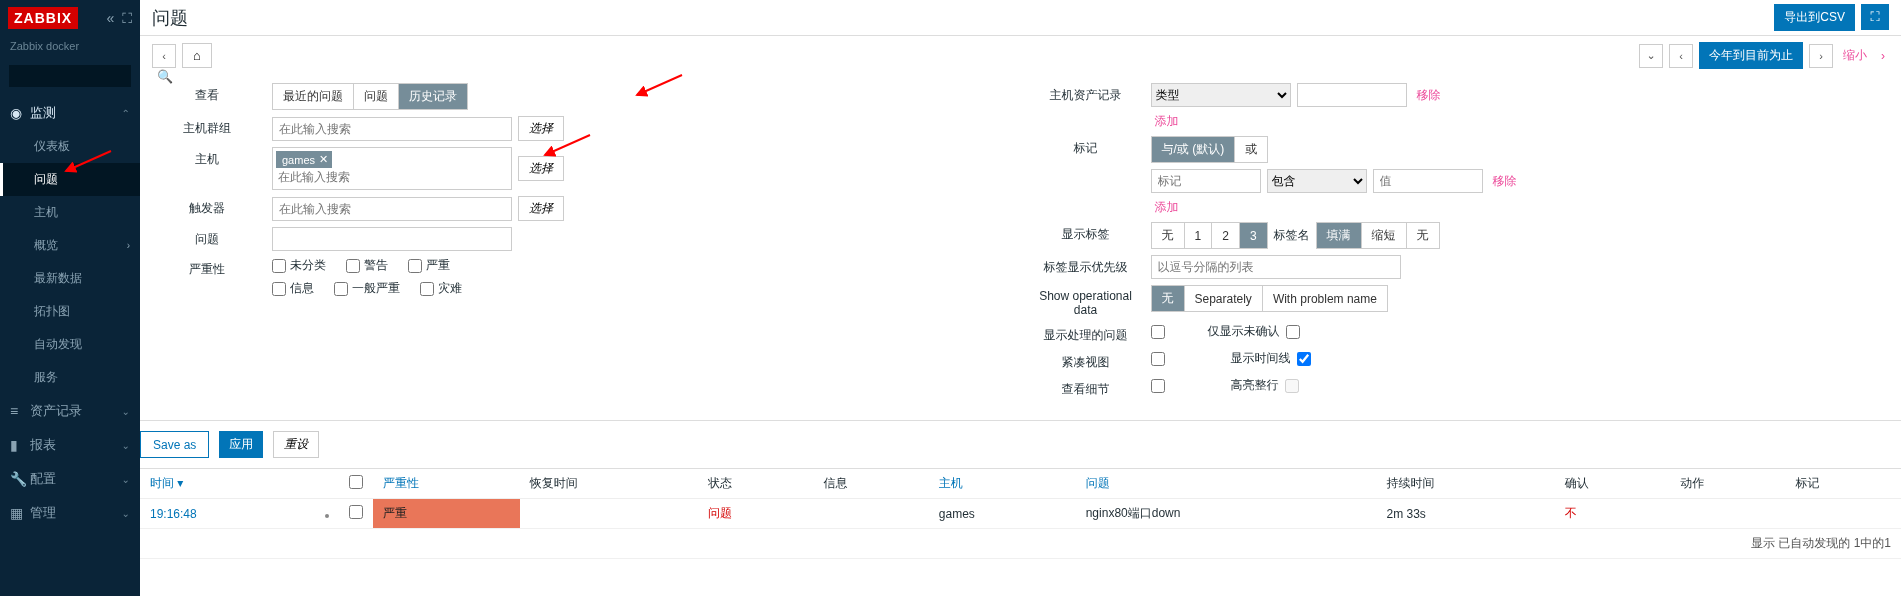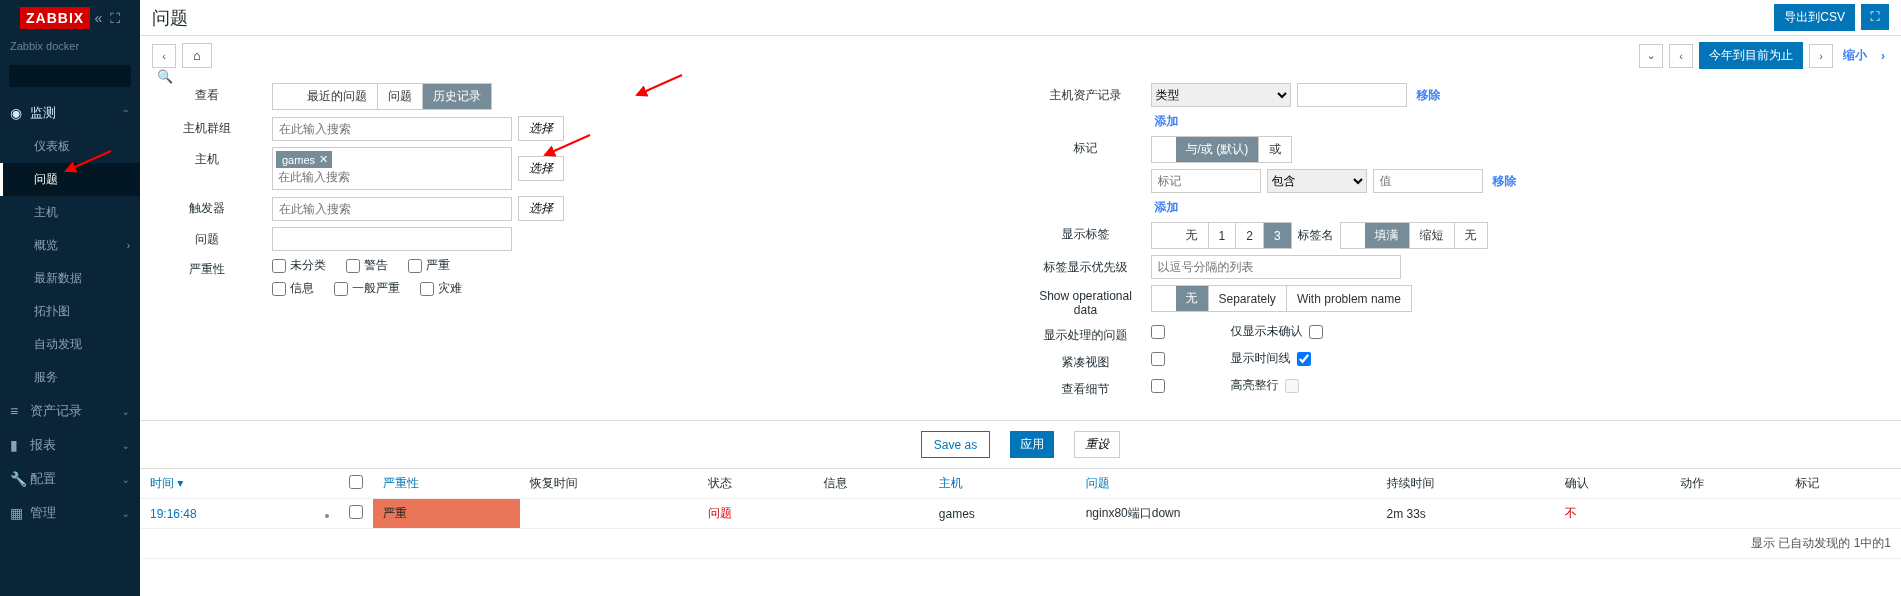--- a/index.html
+++ b/index.html
@@ -1,20 +1,20 @@
 <!DOCTYPE html>
 <html><head>
 <meta charset="utf-8">
 <style>
   * { box-sizing: border-box; margin: 0; padding: 0; }
   body { font-family: Arial, sans-serif; font-size: 12px; color: #1f2c33; background: #fff; }
   
   
   .sidebar { position: fixed; left: 0; top: 0; width: 140px; height: 100vh; background: #0a2438; color: #d6e6f2; }
-  .logo-bar { display: flex; align-items: center; height: 36px; padding: 0 20px; background: #0a2438; }
+  .logo-bar { display: flex; align-items: center; height: 36px; padding: 0 8px; background: #0a2438; }
   .logo { background: #d40000; color: #fff; font-weight: bold; padding: 3px 6px; font-size: 14px; letter-spacing: 1px; }
   .logo-icons { margin-left: auto; display: flex; gap: 8px; color: #8aa3b3; font-size: 14px; }
   .subtitle { color: #6a8595; font-size: 11px; padding: 4px 10px 8px; }
   .search-box { margin: 4px 8px 8px; background: #021623; border: 1px solid #0a2438; height: 24px; display: flex; align-items: center; padding: 0 6px; }
   .search-box input { flex: 1; background: transparent; border: none; color: #d6e6f2; font-size: 11px; outline: none; }
   .search-box .icon { color: #6a8595; font-size: 13px; }
   
   .nav-section { }
   .nav-header { display: flex; align-items: center; padding: 8px 10px; font-size: 13px; cursor: pointer; color: #d6e6f2; }
   .nav-header.dim { color: #8aa3b3; }
@@ -33,51 +33,51 @@
   .page-header { display: flex; align-items: center; height: 36px; padding: 0 12px; border-bottom: 1px solid #ddd; }
   .page-title { font-size: 18px; color: #1f2c33; }
   .header-right { margin-left: auto; display: flex; gap: 6px; }
   .btn-blue { background: #0275b8; color: #fff; border: none; padding: 5px 10px; font-size: 12px; cursor: pointer; }
   .btn-icon-blue { background: #0275b8; color: #fff; border: none; width: 28px; height: 26px; font-size: 13px; cursor: pointer; display: flex; align-items: center; justify-content: center; }
   
   .subheader { display: flex; align-items: center; padding: 6px 12px; gap: 6px; }
   .home-btn { border: 1px solid #ccc; background: #fff; padding: 4px 10px; cursor: pointer; font-size: 13px; }
   .subheader-right { margin-left: auto; display: flex; align-items: center; gap: 6px; }
   .sq-btn { border: 1px solid #ccc; background: #fff; width: 24px; height: 24px; cursor: pointer; font-size: 11px; color: #555; }
-  .txt-link { color: #3b82f6; cursor: pointer; padding: 0 4px; font-weight: bold; }
+  .txt-link { color: #ec4899; cursor: pointer; padding: 0 4px; }
   
   
   .filter { display: flex; padding: 8px 12px 16px; gap: 20px; border-bottom: 1px solid #ddd; }
   .filter-col { flex: 1; }
   .filter-col.left { max-width: 50%; }
   .filter-col.right { max-width: 50%; }
   
   .frow { display: flex; align-items: flex-start; margin-bottom: 6px; }
   .frow .lbl { width: 120px; text-align: center; padding-right: 10px; padding-top: 4px; color: #1f2c33; }
   .frow .ctrl { flex: 1; display: flex; align-items: center; gap: 6px; flex-wrap: wrap; }
   
-  .seg { display: flex; border: 1px solid #ccc; padding-left: 24px; }
+  .seg { display: flex; border: 1px solid #ccc; }
   .seg button { border: none; background: #fff; padding: 4px 10px; font-size: 12px; cursor: pointer; color: #333; }
   .seg button.active { background: #768d99; color: #fff; }
   .seg button + button { border-left: 1px solid #ccc; }
   
   .text-input { border: 1px solid #ccc; height: 24px; padding: 0 6px; font-size: 12px; width: 240px; }
   .small-btn { border: 1px solid #ccc; background: #fff; padding: 3px 10px; font-size: 12px; cursor: pointer; font-style: italic; }
   
   .tag-box { border: 1px solid #ccc; min-height: 40px; width: 240px; padding: 3px; }
   .tag { display: inline-flex; align-items: center; background: #768d99; color: #fff; padding: 2px 4px 2px 6px; font-size: 11px; gap: 4px; }
   .tag .x { cursor: pointer; font-size: 11px; }
   .tag-box input { border: none; outline: none; font-size: 12px; padding: 2px; width: 100%; display: block; }
   
   .checkbox-row { display: flex; gap: 20px; align-items: center; }
   .checkbox-row label { display: flex; align-items: center; gap: 4px; font-size: 12px; }
   
   select.sel { border: 1px solid #ccc; height: 24px; font-size: 12px; }
   
-  .filter-actions { display: flex; justify-content: center; gap: 20px; padding: 10px 0; border-bottom: 1px solid #ddd; }
+  .filter-actions { display: flex; justify-content: flex-start; gap: 10px; padding: 10px 0; border-bottom: 1px solid #ddd; }
   .btn-outline { border: 1px solid #0275b8; background: #fff; color: #0275b8; padding: 5px 12px; font-size: 12px; cursor: pointer; }
   
   
   table.data { width: 100%; border-collapse: collapse; font-size: 12px; }
   table.data th { text-align: left; padding: 6px 10px; font-weight: normal; color: #1f2c33; border-bottom: 1px solid #eee; }
   table.data th.link { color: #0275b8; cursor: pointer; }
   table.data td { padding: 6px 10px; border-bottom: 1px solid #f0f0f0; }
   .time-link { color: #0275b8; }
   .sev-cell { background: #e97659; color: #222; padding: 6px 10px; }
   .red-text { color: #d40000; }
@@ -349,21 +349,21 @@
             <button class="active">无</button>
             <button>Separately</button>
             <button>With problem name</button>
           </div>
         </div>
       </div>
       <div class="frow">
         <div class="lbl">显示处理的问题</div>
         <div class="ctrl">
           <input type="checkbox" style="">
-          <span style="margin-left:60px;">仅显示未确认</span>
+          <span style="margin-left:37px;">仅显示未确认</span>
           <input type="checkbox" style="">
         </div>
       </div>
       <div class="frow">
         <div class="lbl">紧凑视图</div>
         <div class="ctrl">
           <input type="checkbox" style="">
           <span style="margin-left:60px;">显示时间线</span>
           <input type="checkbox" checked="" style="">
         </div>

